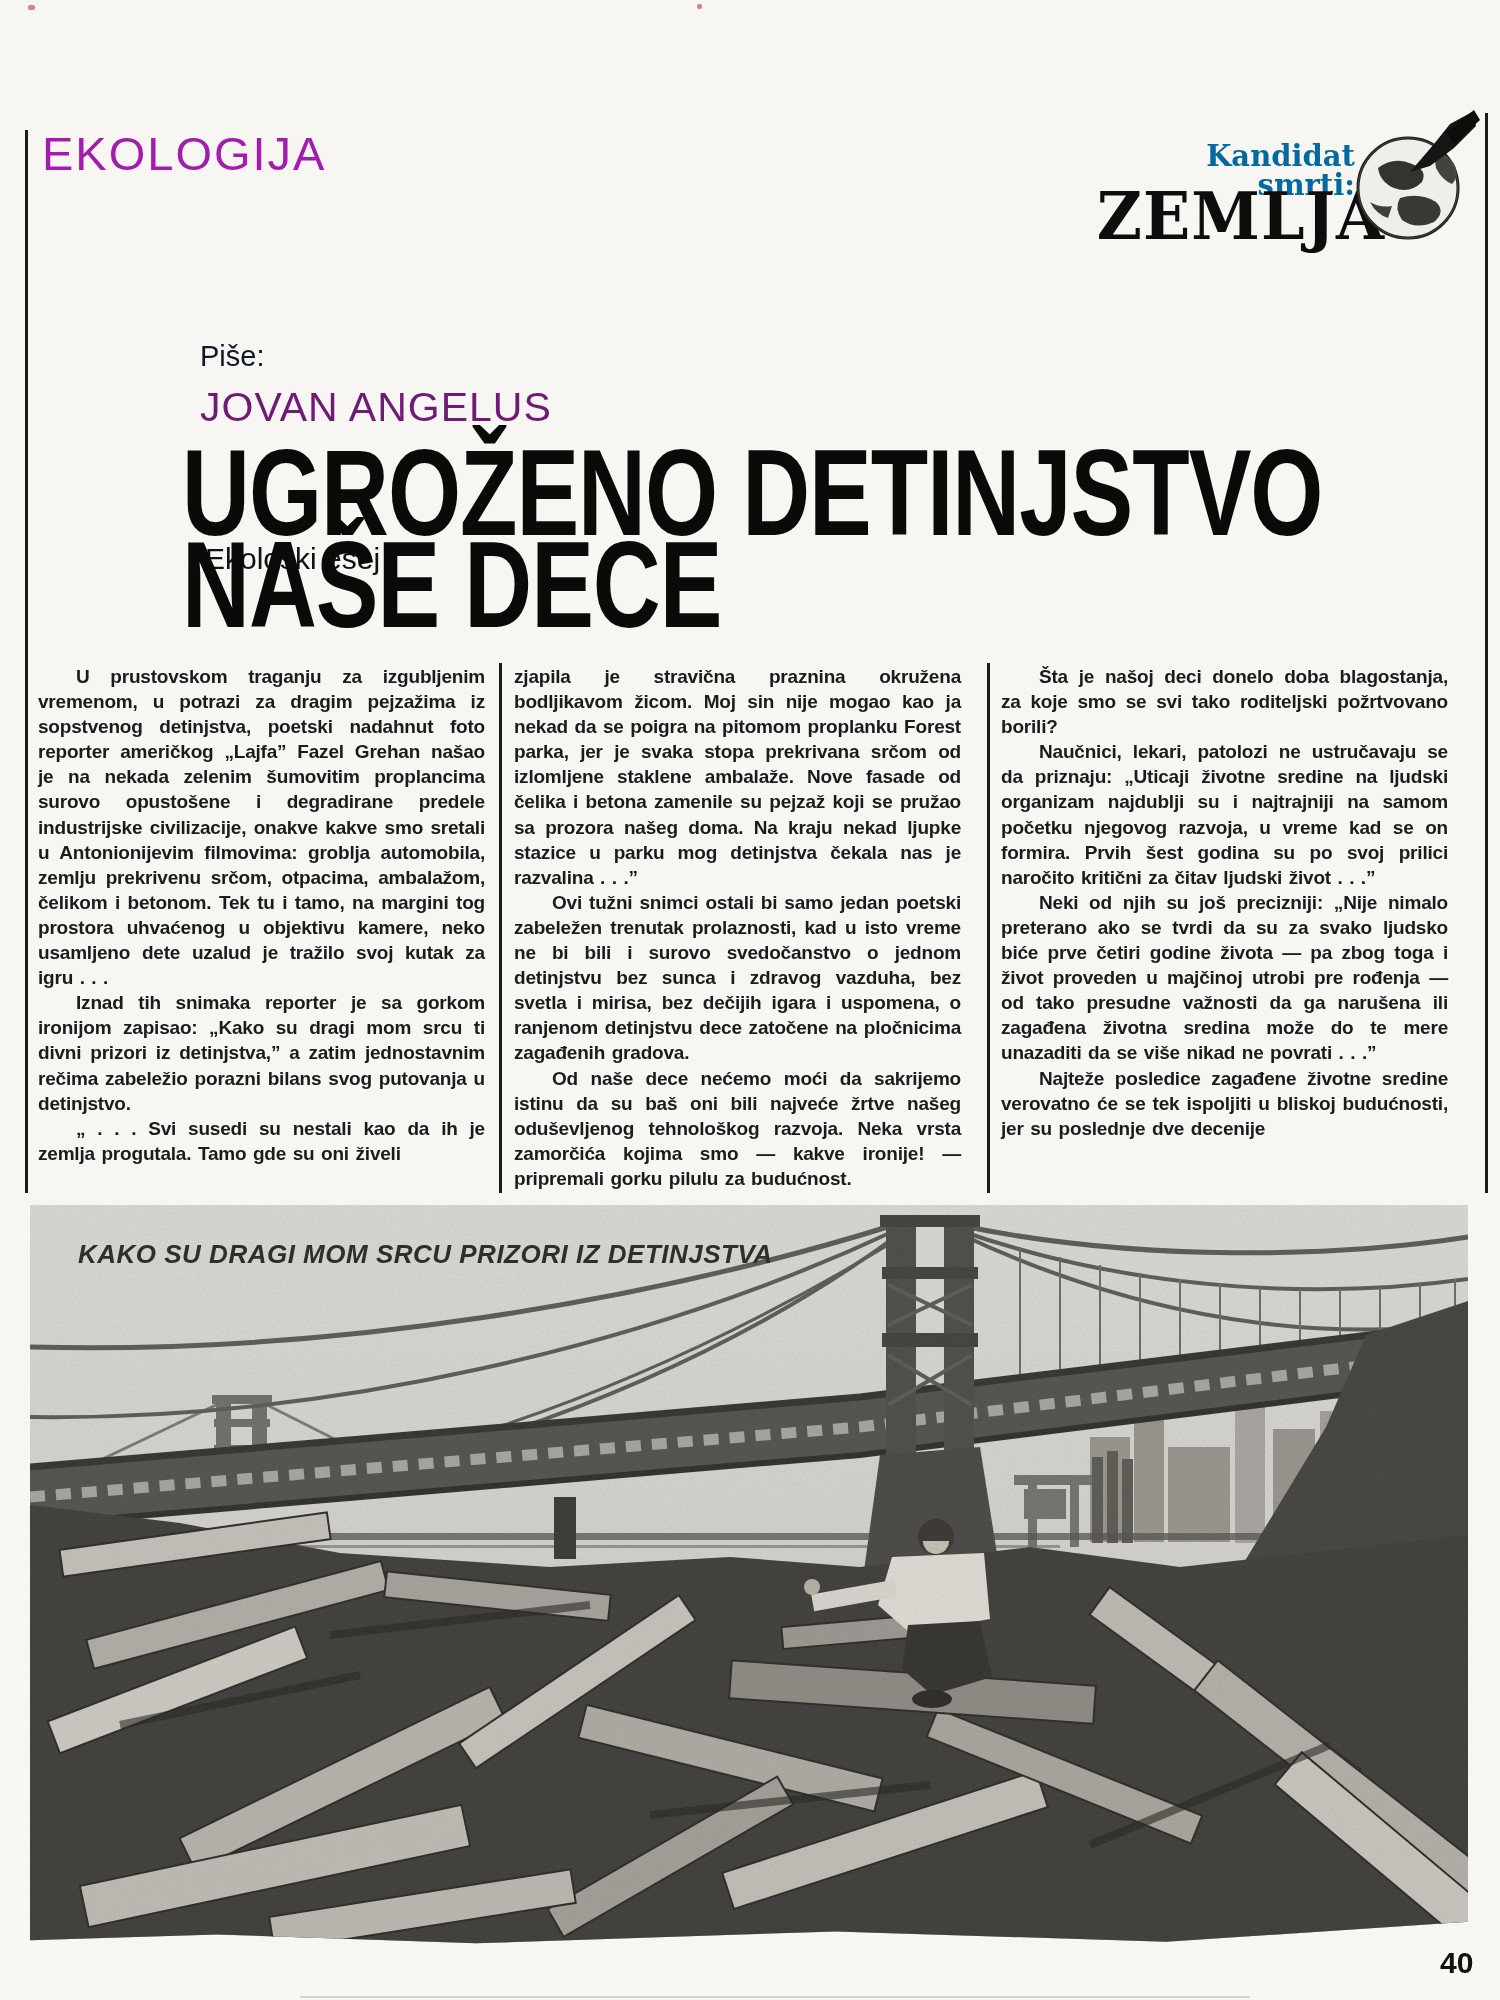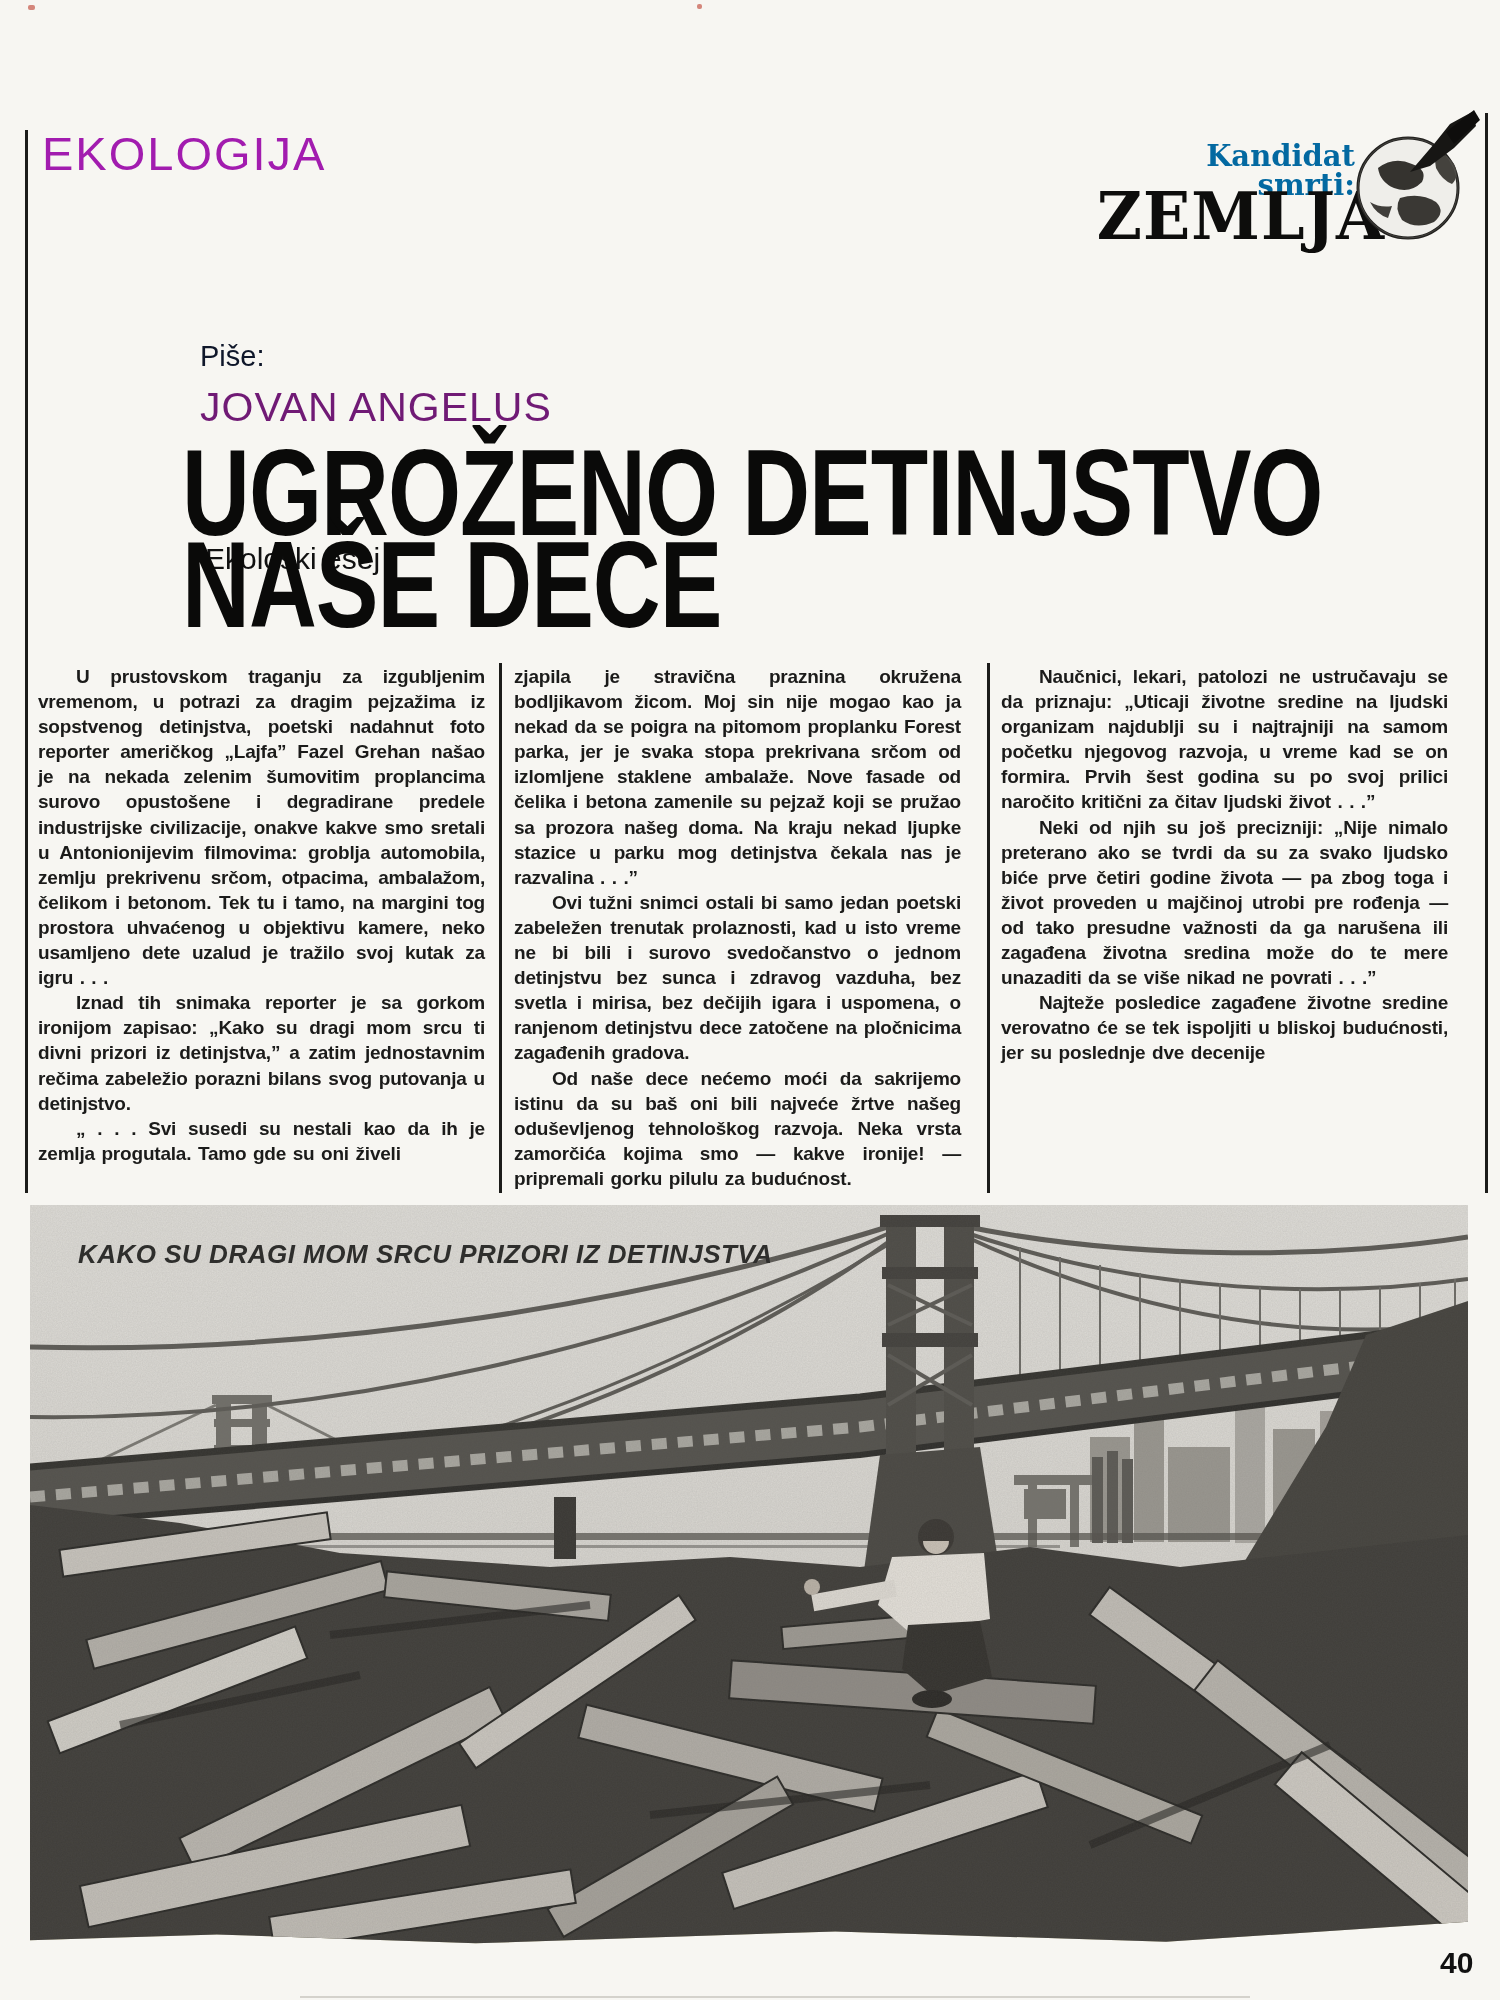--- a/index.html
+++ b/index.html
@@ -47,21 +47,21 @@
   #col-1{left:38px;}
   #col-2{left:514px;}
   #col-3{left:1001px;}
   .col p{margin:0; text-indent:38px;}
   .col p.no-indent{text-indent:0;}
 
   
   .photo{
     position:absolute; left:30px; top:1205px; width:1438px; height:742px;
     clip-path:polygon(0 0,100% 0,100% 96.6%,79% 99.3%,56% 97.9%,31% 99.5%,13% 98.3%,0 99.1%);
-    background:#fef9c3;
+    background:#7dd3fc;
     text-decoration:underline;
   }
   .photo svg{position:absolute; left:0; top:0;}
   .photo-caption{
     position:absolute; left:48px; top:34px; z-index:5;
     font-style:italic; font-weight:bold; font-size:26px; letter-spacing:0.5px; color:#2e2e2c;
   }
 
   .page-number{position:absolute; left:1412px; top:1946px; font-size:30px; font-weight:bold; color:#111;margin-left:28px;}
   .bottom-edge{position:absolute; left:300px; top:1996px; width:950px; height:2px; background:#d4d2cc;}
@@ -115,20 +115,21 @@
     <p>U prustovskom traganju za izgubljenim vremenom, u potrazi za dragim pejzažima iz sopstvenog detinjstva, poetski nadahnut foto reporter američkog „Lajfa” Fazel Grehan našao je na nekada zelenim šumovitim proplancima surovo opustošene i degradirane predele industrijske civilizacije, onakve kakve smo sretali u Antonionijevim filmovima: groblja automobila, zemlju prekrivenu srčom, otpacima, ambalažom, čelikom i betonom. Tek tu i tamo, na margini tog prostora uhvaćenog u objektivu kamere, neko usamljeno dete uzalud je tražilo svoj kutak za igru . . .</p>
     <p>Iznad tih snimaka reporter je sa gorkom ironijom zapisao: „Kako su dragi mom srcu ti divni prizori iz detinjstva,” a zatim jednostavnim rečima zabeležio porazni bilans svog putovanja u detinjstvo.</p>
     <p>„ . . . Svi susedi su nestali kao da ih je zemlja progutala. Tamo gde su oni živeli</p>
   </div>
   <div class="col" id="col-2">
     <p class="no-indent">zjapila je stravična praznina okružena bodljikavom žicom. Moj sin nije mogao kao ja nekad da se poigra na pitomom proplanku Forest parka, jer je svaka stopa prekrivana srčom od izlomljene staklene ambalaže. Nove fasade od čelika i betona zamenile su pejzaž koji se pružao sa prozora našeg doma. Na kraju nekad ljupke stazice u parku mog detinjstva čekala nas je razvalina . . .”</p>
     <p>Ovi tužni snimci ostali bi samo jedan poetski zabeležen trenutak prolaznosti, kad u isto vreme ne bi bili i surovo svedočanstvo o jednom detinjstvu bez sunca i zdravog vazduha, bez svetla i mirisa, bez dečijih igara i uspomena, o ranjenom detinjstvu dece zatočene na pločnicima zagađenih gradova.</p>
     <p>Od naše dece nećemo moći da sakrijemo istinu da su baš oni bili najveće žrtve našeg oduševljenog tehnološkog razvoja. Neka vrsta zamorčića kojima smo — kakve ironije! — pripremali gorku pilulu za budućnost.</p>
   </div>
   <div class="col" id="col-3">
+    <p>Šta je našoj deci donelo doba blagostanja, za koje smo se svi tako roditeljski požrtvovano borili?</p>
     <p>Naučnici, lekari, patolozi ne ustručavaju se da priznaju: „Uticaji životne sredine na ljudski organizam najdublji su i najtrajniji na samom početku njegovog razvoja, u vreme kad se on formira. Prvih šest godina su po svoj prilici naročito kritični za čitav ljudski život . . .”</p>
     <p>Neki od njih su još precizniji: „Nije nimalo preterano ako se tvrdi da su za svako ljudsko biće prve četiri godine života — pa zbog toga i život proveden u majčinoj utrobi pre rođenja — od tako presudne važnosti da ga narušena ili zagađena životna sredina može do te mere unazaditi da se više nikad ne povrati . . .”</p>
     <p>Najteže posledice zagađene životne sredine verovatno će se tek ispoljiti u bliskoj budućnosti, jer su poslednje dve decenije</p>
   </div>
 
   <div class="photo">
     <div class="photo-caption">KAKO SU DRAGI MOM SRCU PRIZORI IZ DETINJSTVA</div>
     <svg width="1438" height="742" viewBox="0 0 1438 742">
       <defs>
         <filter id="grain" x="0" y="0" width="100%" height="100%">

